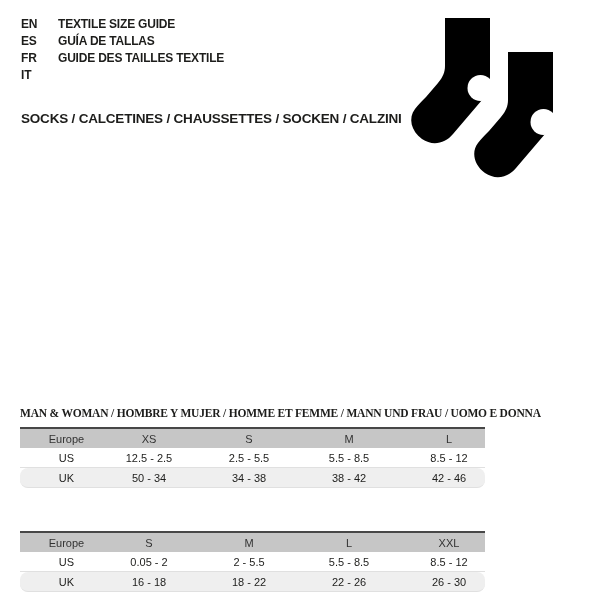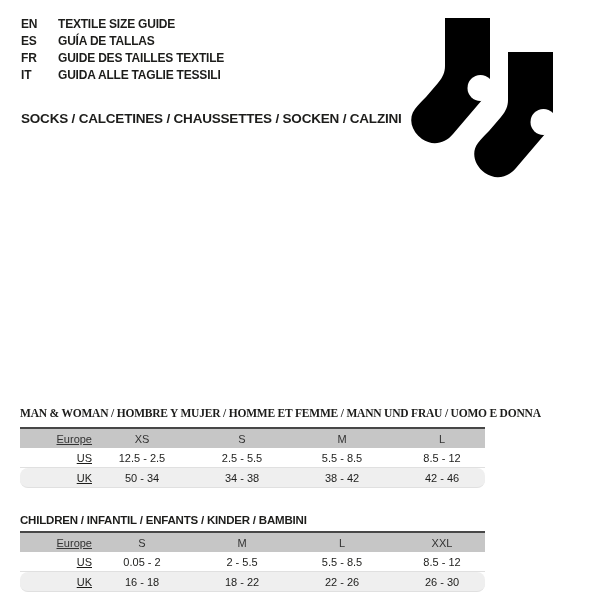--- a/index.html
+++ b/index.html
@@ -33,21 +33,21 @@
 
   .size-table { position:absolute; left:20px; width:465px; font-size:11px; }
   #t1 { top:427px; }
   #t2 { top:531px; }
 
   .thead { display:flex; align-items:center; height:19px;
            background:#c6c6c6; border-top:2px solid #474747; color:#333333; }
   .trow  { display:flex; align-items:center; height:20px;
            border-bottom:1px solid #e0e0e0; box-sizing:border-box; }
   .trow.alt { background:#efefef;border-radius:8px; }
-  .c0 { width:65px; flex:0 0 65px; padding-left:7px; text-align:right;text-decoration:underline; }
+  .c0 { width:65px; flex:0 0 65px; padding-left:14px; text-align:center; }
   .c  { width:100px; flex:0 0 100px; text-align:center; }
 </style>
 </head>
 <body>
 
 <div class="page">
 
   <div class="lang-list">
     <div class="lang-row">
       <span class="lang-code">EN</span>
@@ -56,21 +56,20 @@
     <div class="lang-row">
       <span class="lang-code">ES</span>
       <span class="lang-label">GUÍA DE TALLAS</span>
     </div>
     <div class="lang-row">
       <span class="lang-code">FR</span>
       <span class="lang-label">GUIDE DES TAILLES TEXTILE</span>
     </div>
     <div class="lang-row">
       <span class="lang-code">IT</span>
-      <span class="lang-label">GUIDA ALLE TAGLIE TESSILI</span>
     </div>
   </div>
 
   <div class="category">SOCKS / CALCETINES / CHAUSSETTES / SOCKEN / CALZINI</div>
 
   <svg class="socks" width="165" height="172" viewBox="0 0 165 172" aria-hidden="true">
     <g>
       <path d="M40 8 H85 V66 C85 76 83 83 77 90 L48 124 C40 134 27 136 17 129 C6 121 3 108 10 99 C13 95 17 91 21 87 L33 73 C38 67 40 62 40 56 Z" fill="#000000"></path>
       <circle cx="75.5" cy="78" r="13" fill="#ffffff"></circle>
     </g>
@@ -99,21 +98,20 @@
     </div>
     <div class="trow alt">
       <span class="c0">UK</span>
       <span class="c">50 - 34</span>
       <span class="c">34 - 38</span>
       <span class="c">38 - 42</span>
       <span class="c">42 - 46</span>
     </div>
   </div>
 
-  <div id="t2-title" class="table-title">CHILDREN / INFANTIL / ENFANTS / KINDER / BAMBINI</div>
   <div id="t2" class="size-table">
     <div class="thead">
       <span class="c0">Europe</span>
       <span class="c">S</span>
       <span class="c">M</span>
       <span class="c">L</span>
       <span class="c">XXL</span>
     </div>
     <div class="trow">
       <span class="c0">US</span>

